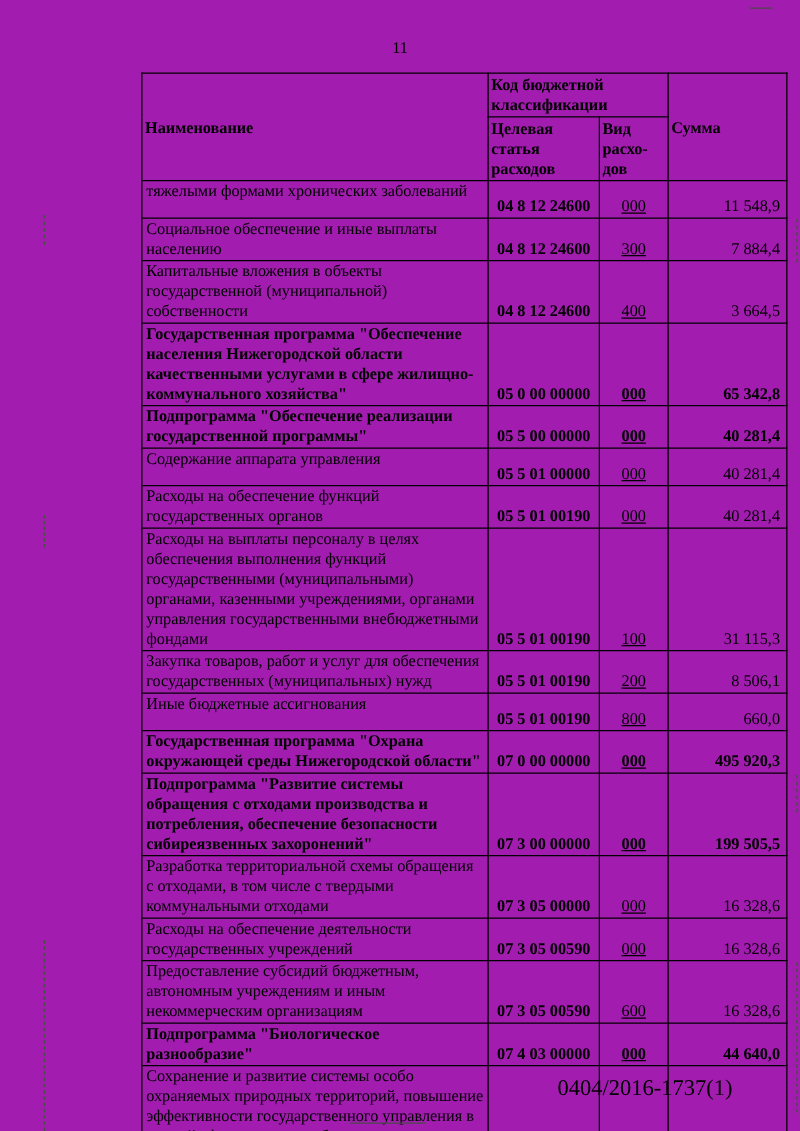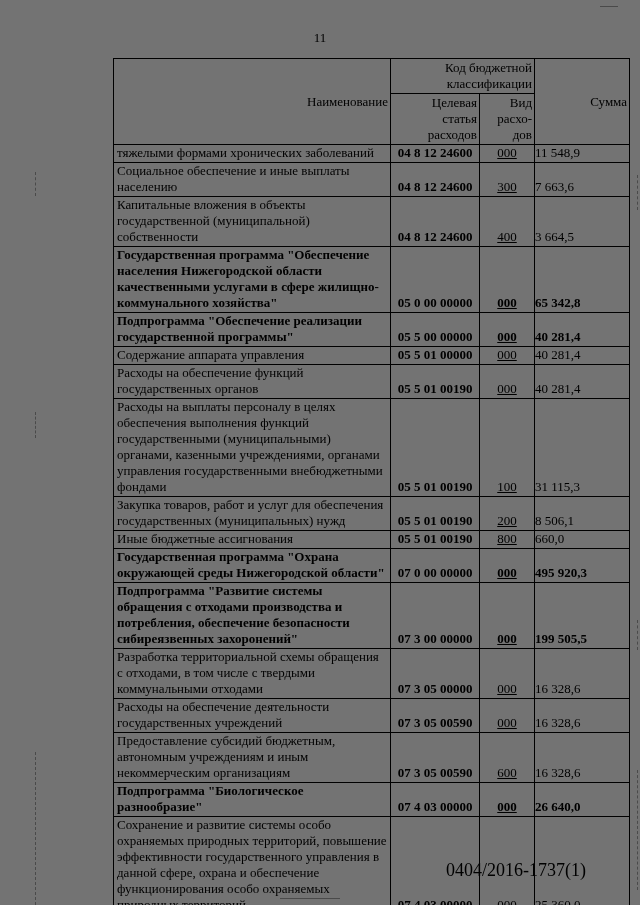--- a/index.html
+++ b/index.html
@@ -1,20 +1,20 @@
 <!DOCTYPE html>
 <html><head>
 <meta charset="utf-8">
 <style>
   * { margin:0; padding:0; box-sizing:border-box; }
   html,body { background:#e8e8e8; }
   .page {
     position:relative;
     width:640px; height:905px;
-    background:#737373;
+    background:#a21caf;
     font-family:"Liberation Serif", serif;
     color:#000;
     overflow:hidden;
     margin:0 auto;
   }
   .page-number {
     position:absolute;
     top:30px; left:0; right:0;
     text-align:center;
     font-size:13px;
@@ -26,22 +26,22 @@
     border-collapse:collapse;
     table-layout:fixed;
     font-size:13px;
     line-height:16px;
   }
   table.budget-table th,
   table.budget-table td {
     border:1px solid #000;
   }
   table.budget-table th {
-    font-weight:normal;
-    text-align:right;
+    font-weight:bold;
+    text-align:left;
     vertical-align:middle;
     padding:1px 2px;
     white-space:pre-line;
   }
   td.cell-name {
     text-align:left;
     vertical-align:top;
     padding:0 3px 1px 3px;
     margin-top:24px;
   }
@@ -52,23 +52,24 @@
     padding-bottom:1px;
     font-weight:bold;
   }
   td.cell-type {
     text-align:center;
     vertical-align:bottom;
     padding-bottom:1px;
     text-decoration:underline;
   }
   td.cell-sum {
+    text-align:right;
     vertical-align:bottom;
     white-space:nowrap;
-    padding:0 5px 1px 0;
+    padding:12px 5px 1px 0;
   }
   tr.bold td { font-weight:bold; }
   .doc-code {
     position:absolute;
     right:54px; bottom:24px;
     font-size:18px;
   }
   .artifact {
     position:absolute;
     width:0;
@@ -114,21 +115,21 @@
         <tr>
           <td class="cell-name">тяжелыми формами хронических заболеваний</td>
           <td class="cell-code">04 8 12 24600</td>
           <td class="cell-type">000</td>
           <td class="cell-sum">11 548,9</td>
         </tr>
         <tr>
           <td class="cell-name">Социальное обеспечение и иные выплаты населению</td>
           <td class="cell-code">04 8 12 24600</td>
           <td class="cell-type">300</td>
-          <td class="cell-sum">7 663,6</td>
+          <td class="cell-sum">7 884,4</td>
         </tr>
         <tr>
           <td class="cell-name">Капитальные вложения в объекты государственной (муниципальной) собственности</td>
           <td class="cell-code">04 8 12 24600</td>
           <td class="cell-type">400</td>
           <td class="cell-sum">3 664,5</td>
         </tr>
         <tr class="bold">
           <td class="cell-name">Государственная программа "Обеспечение населения Нижегородской области качественными услугами в сфере жилищно-коммунального хозяйства"</td>
           <td class="cell-code">05 0 00 00000</td>
@@ -198,21 +199,21 @@
         <tr>
           <td class="cell-name">Предоставление субсидий бюджетным, автономным учреждениям и иным некоммерческим организациям</td>
           <td class="cell-code">07 3 05 00590</td>
           <td class="cell-type">600</td>
           <td class="cell-sum">16 328,6</td>
         </tr>
         <tr class="bold">
           <td class="cell-name">Подпрограмма "Биологическое разнообразие"</td>
           <td class="cell-code">07 4 03 00000</td>
           <td class="cell-type">000</td>
-          <td class="cell-sum">26 640,0</td>
+          <td class="cell-sum">44 640,0</td>
         </tr>
         <tr>
           <td class="cell-name">Сохранение и развитие системы особо охраняемых природных территорий, повышение эффективности государственного управления в данной сфере, охрана и обеспечение функционирования особо охраняемых природных территорий</td>
           <td class="cell-code">07 4 03 00000</td>
           <td class="cell-type">000</td>
           <td class="cell-sum">25 360,0</td>
         </tr>
       </tbody>
   </table>
 

